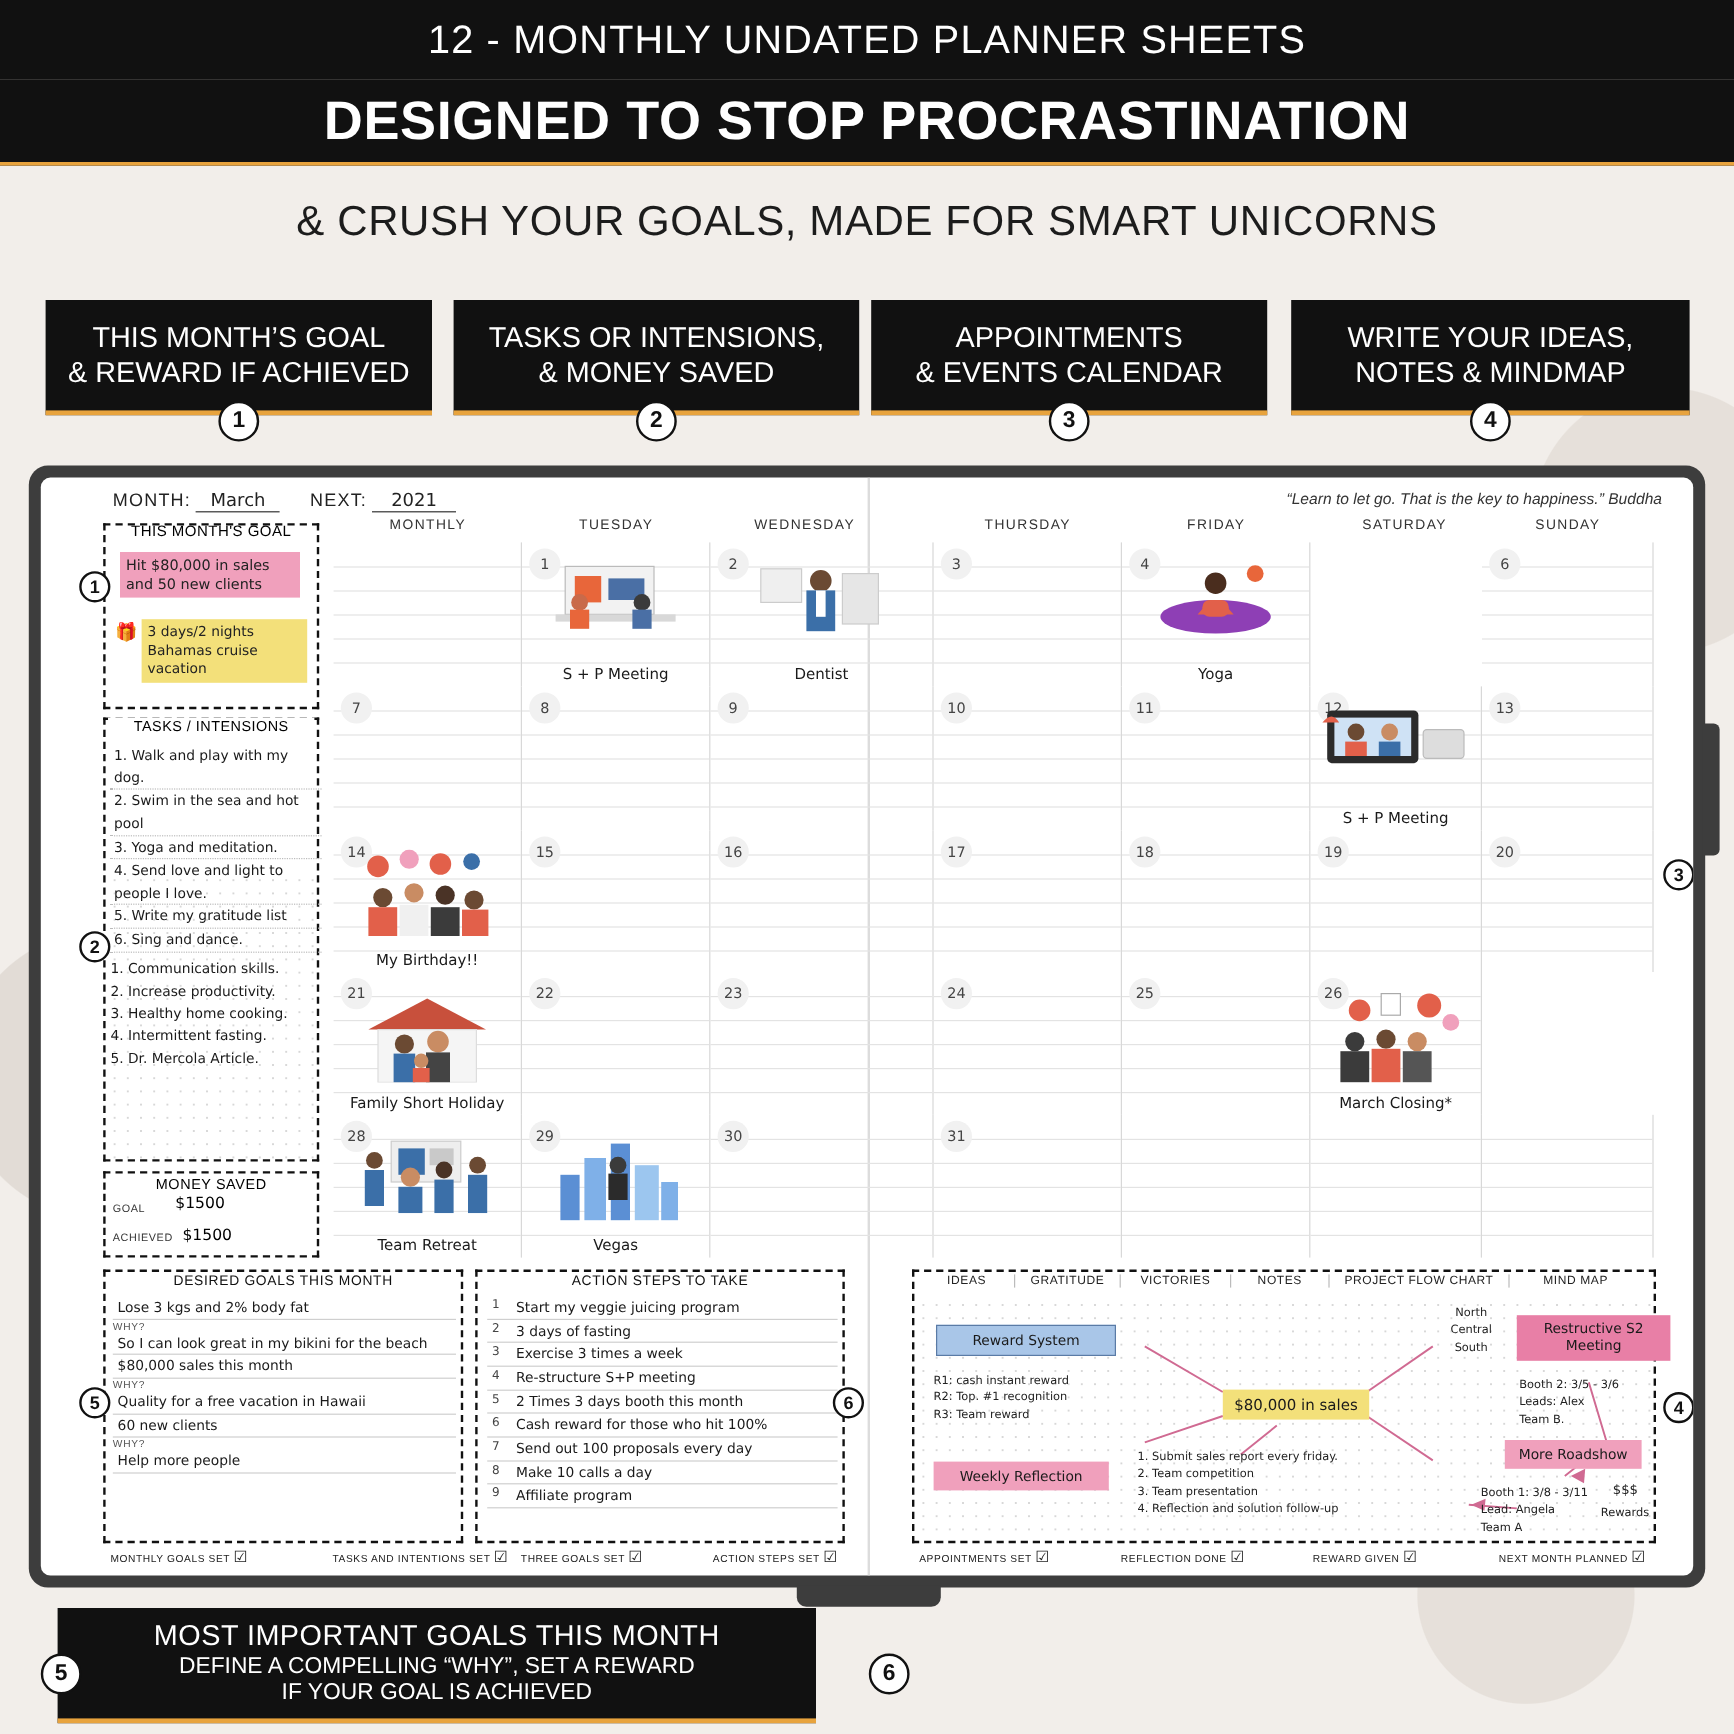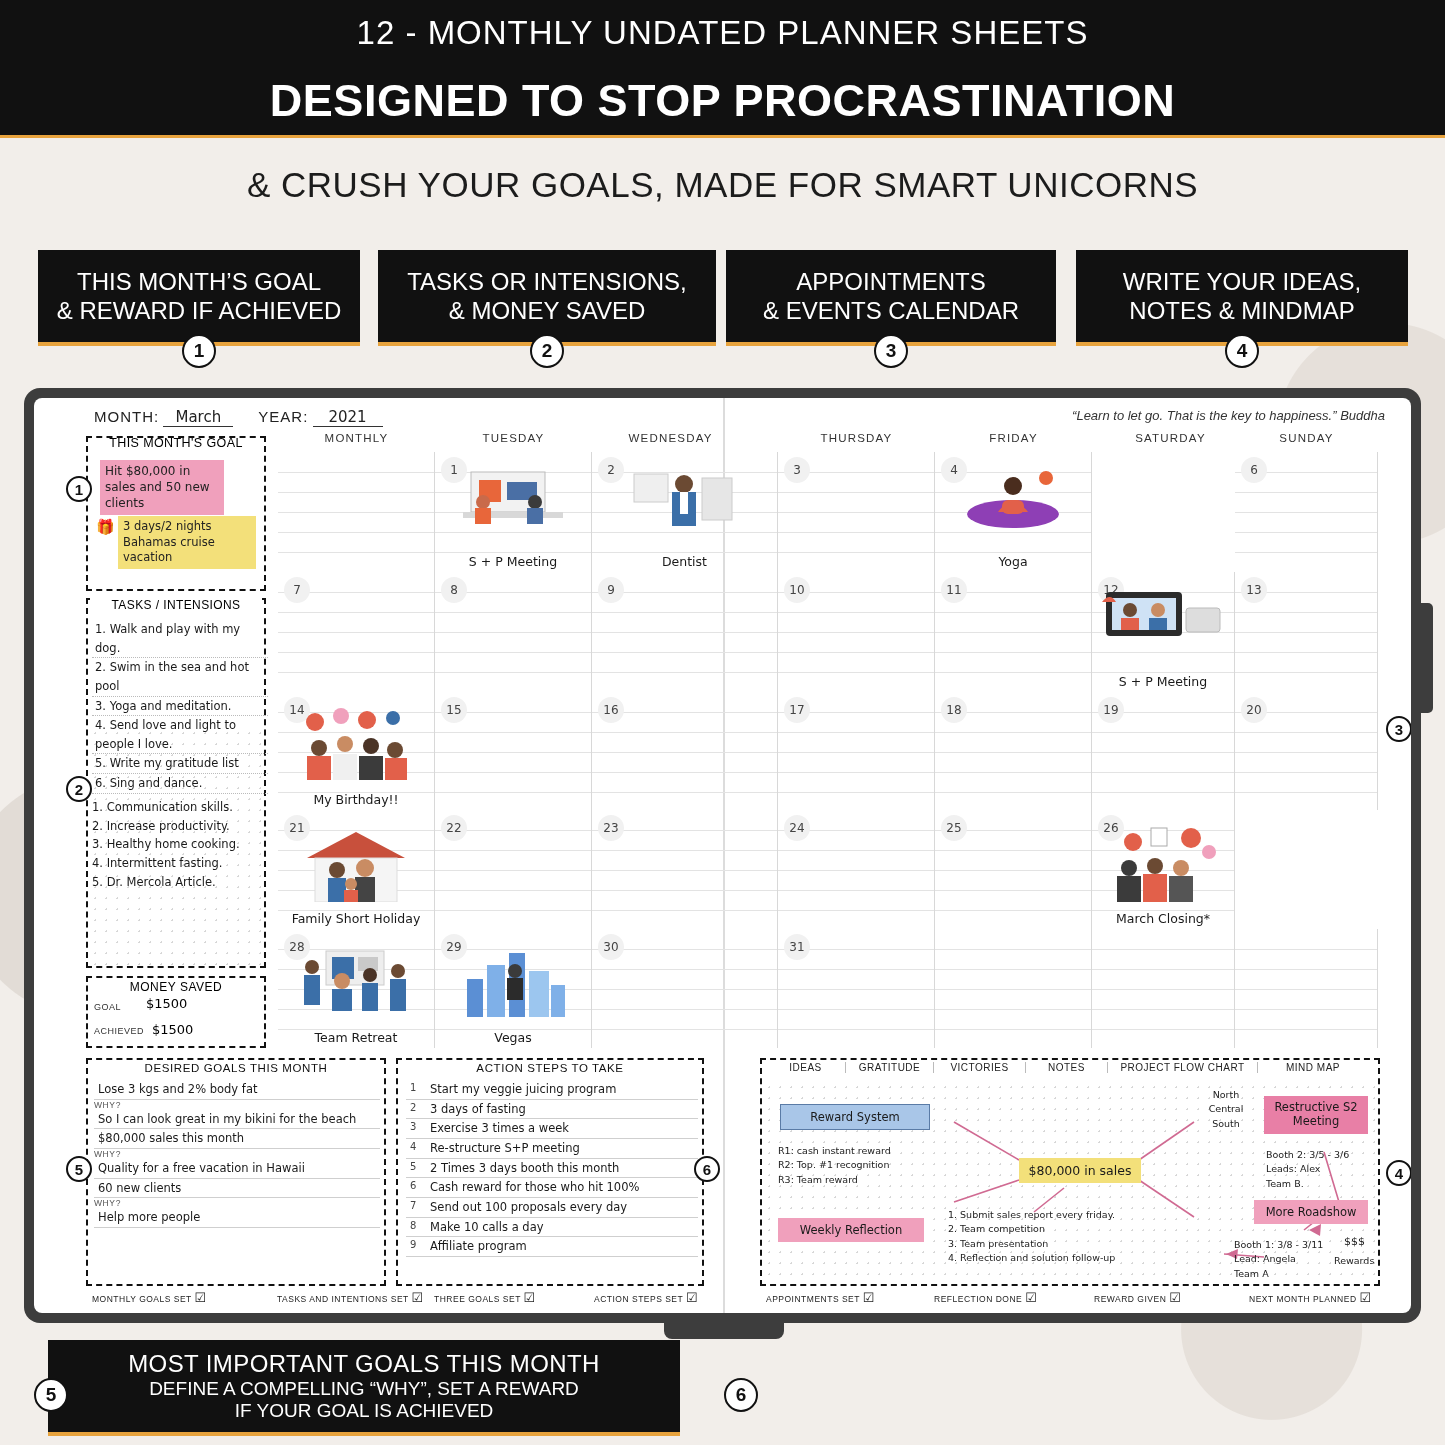--- a/index.html
+++ b/index.html
@@ -86,21 +86,21 @@
   .uline { display:inline-block; border-bottom:1px solid #333; min-width:70px; text-align:center; }
   .quote { position:absolute; top:10px; right:26px; font-size:13px; color:#333; font-style:italic; }
 
   
   .dash { position:absolute; border:2.5px dashed #111; }
 
   
   .goalpanel { left:52px; top:38px; width:180px; height:155px; }
   .goal-title { position:absolute; left:56px; top:38px; width:172px; text-align:center; font-size:12.5px; letter-spacing:.4px; }
   .hl-pink {
-    position:absolute; left:66px; top:62px; width:124px; padding:3px 5px;
+    position:absolute; left:66px; top:62px; width:150px; padding:3px 5px;
     background:#f0a0bc; font-size:12px; line-height:1.35; color:#222;
     font-family:"DejaVu Sans", sans-serif;
   }
   .hl-yellow {
     position:absolute; left:84px; top:118px; width:138px; padding:3px 5px;
     background:#f3e07a; font-size:11.5px; line-height:1.35; color:#222;
     font-family:"DejaVu Sans", sans-serif;
   }
   .gift-icon { position:absolute; left:62px; top:120px; font-size:15px; }
 
@@ -227,21 +227,21 @@
   </div>
 
   <div class="device">
     <div class="spread">
       <div class="spine"></div>
 
       <div class="topline">
         <span class="lbl">MONTH:</span>
         <span class="uline hand">March</span>
         &nbsp;&nbsp;&nbsp;&nbsp;
-        <span class="lbl">YEAR:</span>
+        <span class="lbl">NEXT:</span>
         <span class="uline hand">2021</span>
       </div>
       <div class="quote">“Learn to let go. That is the key to happiness.” Buddha</div>
 
       <div class="dash goalpanel"></div>
       <div class="goal-title">THIS MONTH'S GOAL</div>
       <div class="hl-pink">Hit $80,000 in sales and 50 new clients</div>
       <div class="gift-icon">🎁</div>
       <div class="hl-yellow">3 days/2 nights Bahamas cruise vacation</div>
       <div class="mark" style="left:32px; top:78px;">1</div>
@@ -803,21 +803,21 @@
           <div>1. Submit sales report every friday.</div>
           <div>2. Team competition</div>
           <div>3. Team presentation</div>
           <div>4. Reflection and solution follow-up</div>
         </div>
         <div class="smalltxt" style="left:432px; top:6px; width:60px; text-align:center;">
           <div>North</div>
           <div>Central</div>
           <div>South</div>
         </div>
-        <div class="chip chip-pink" style="left:500px; top:14px; width:104px; line-height:1.2;">Restructive S2 Meeting</div>
+        <div class="chip chip-pink" style="left:500px; top:14px; width:128px; line-height:1.2;">Restructive S2 Meeting</div>
         <div class="smalltxt" style="left:502px; top:66px; width:110px;">
           <div>Booth 2: 3/5 - 3/6</div>
           <div>Leads: Alex</div>
           <div>Team B.</div>
         </div>
         <div class="chip chip-pink2" style="left:490px; top:118px; width:114px;">More Roadshow</div>
         <div class="smalltxt" style="left:470px; top:156px; width:110px;">
           <div>Booth 1: 3/8 - 3/11</div>
           <div>Lead: Angela</div>
           <div>Team A</div>

